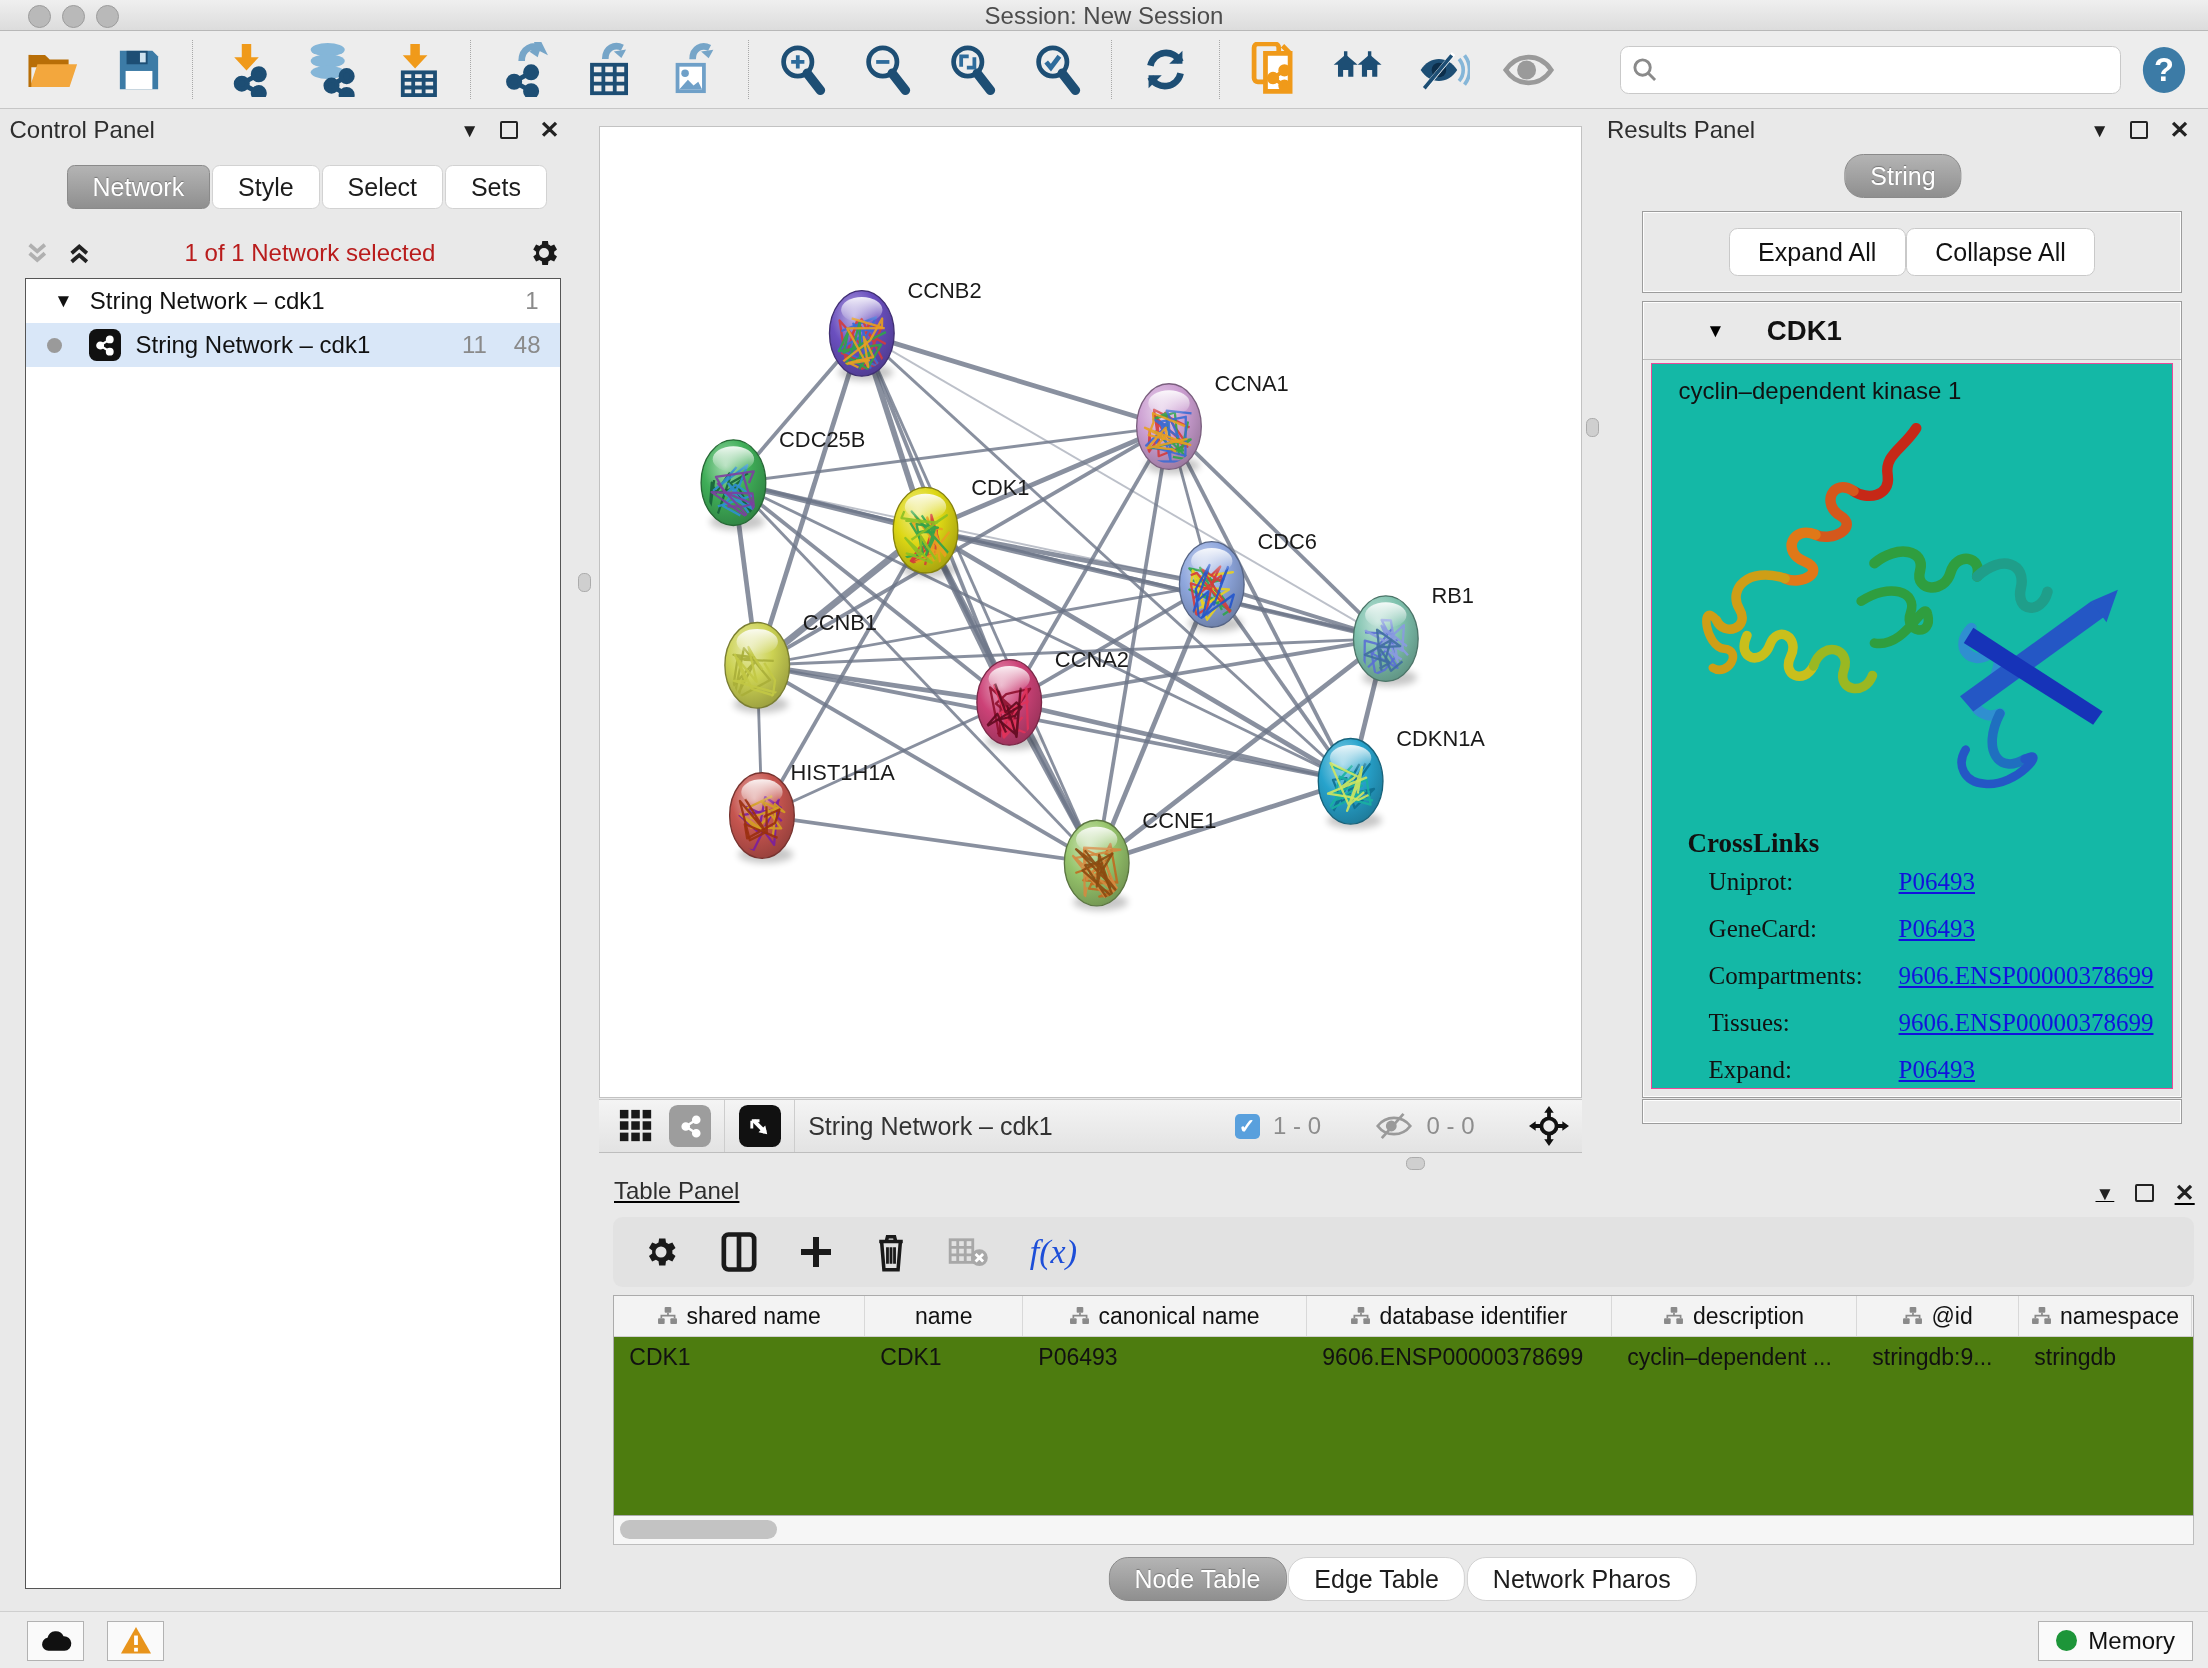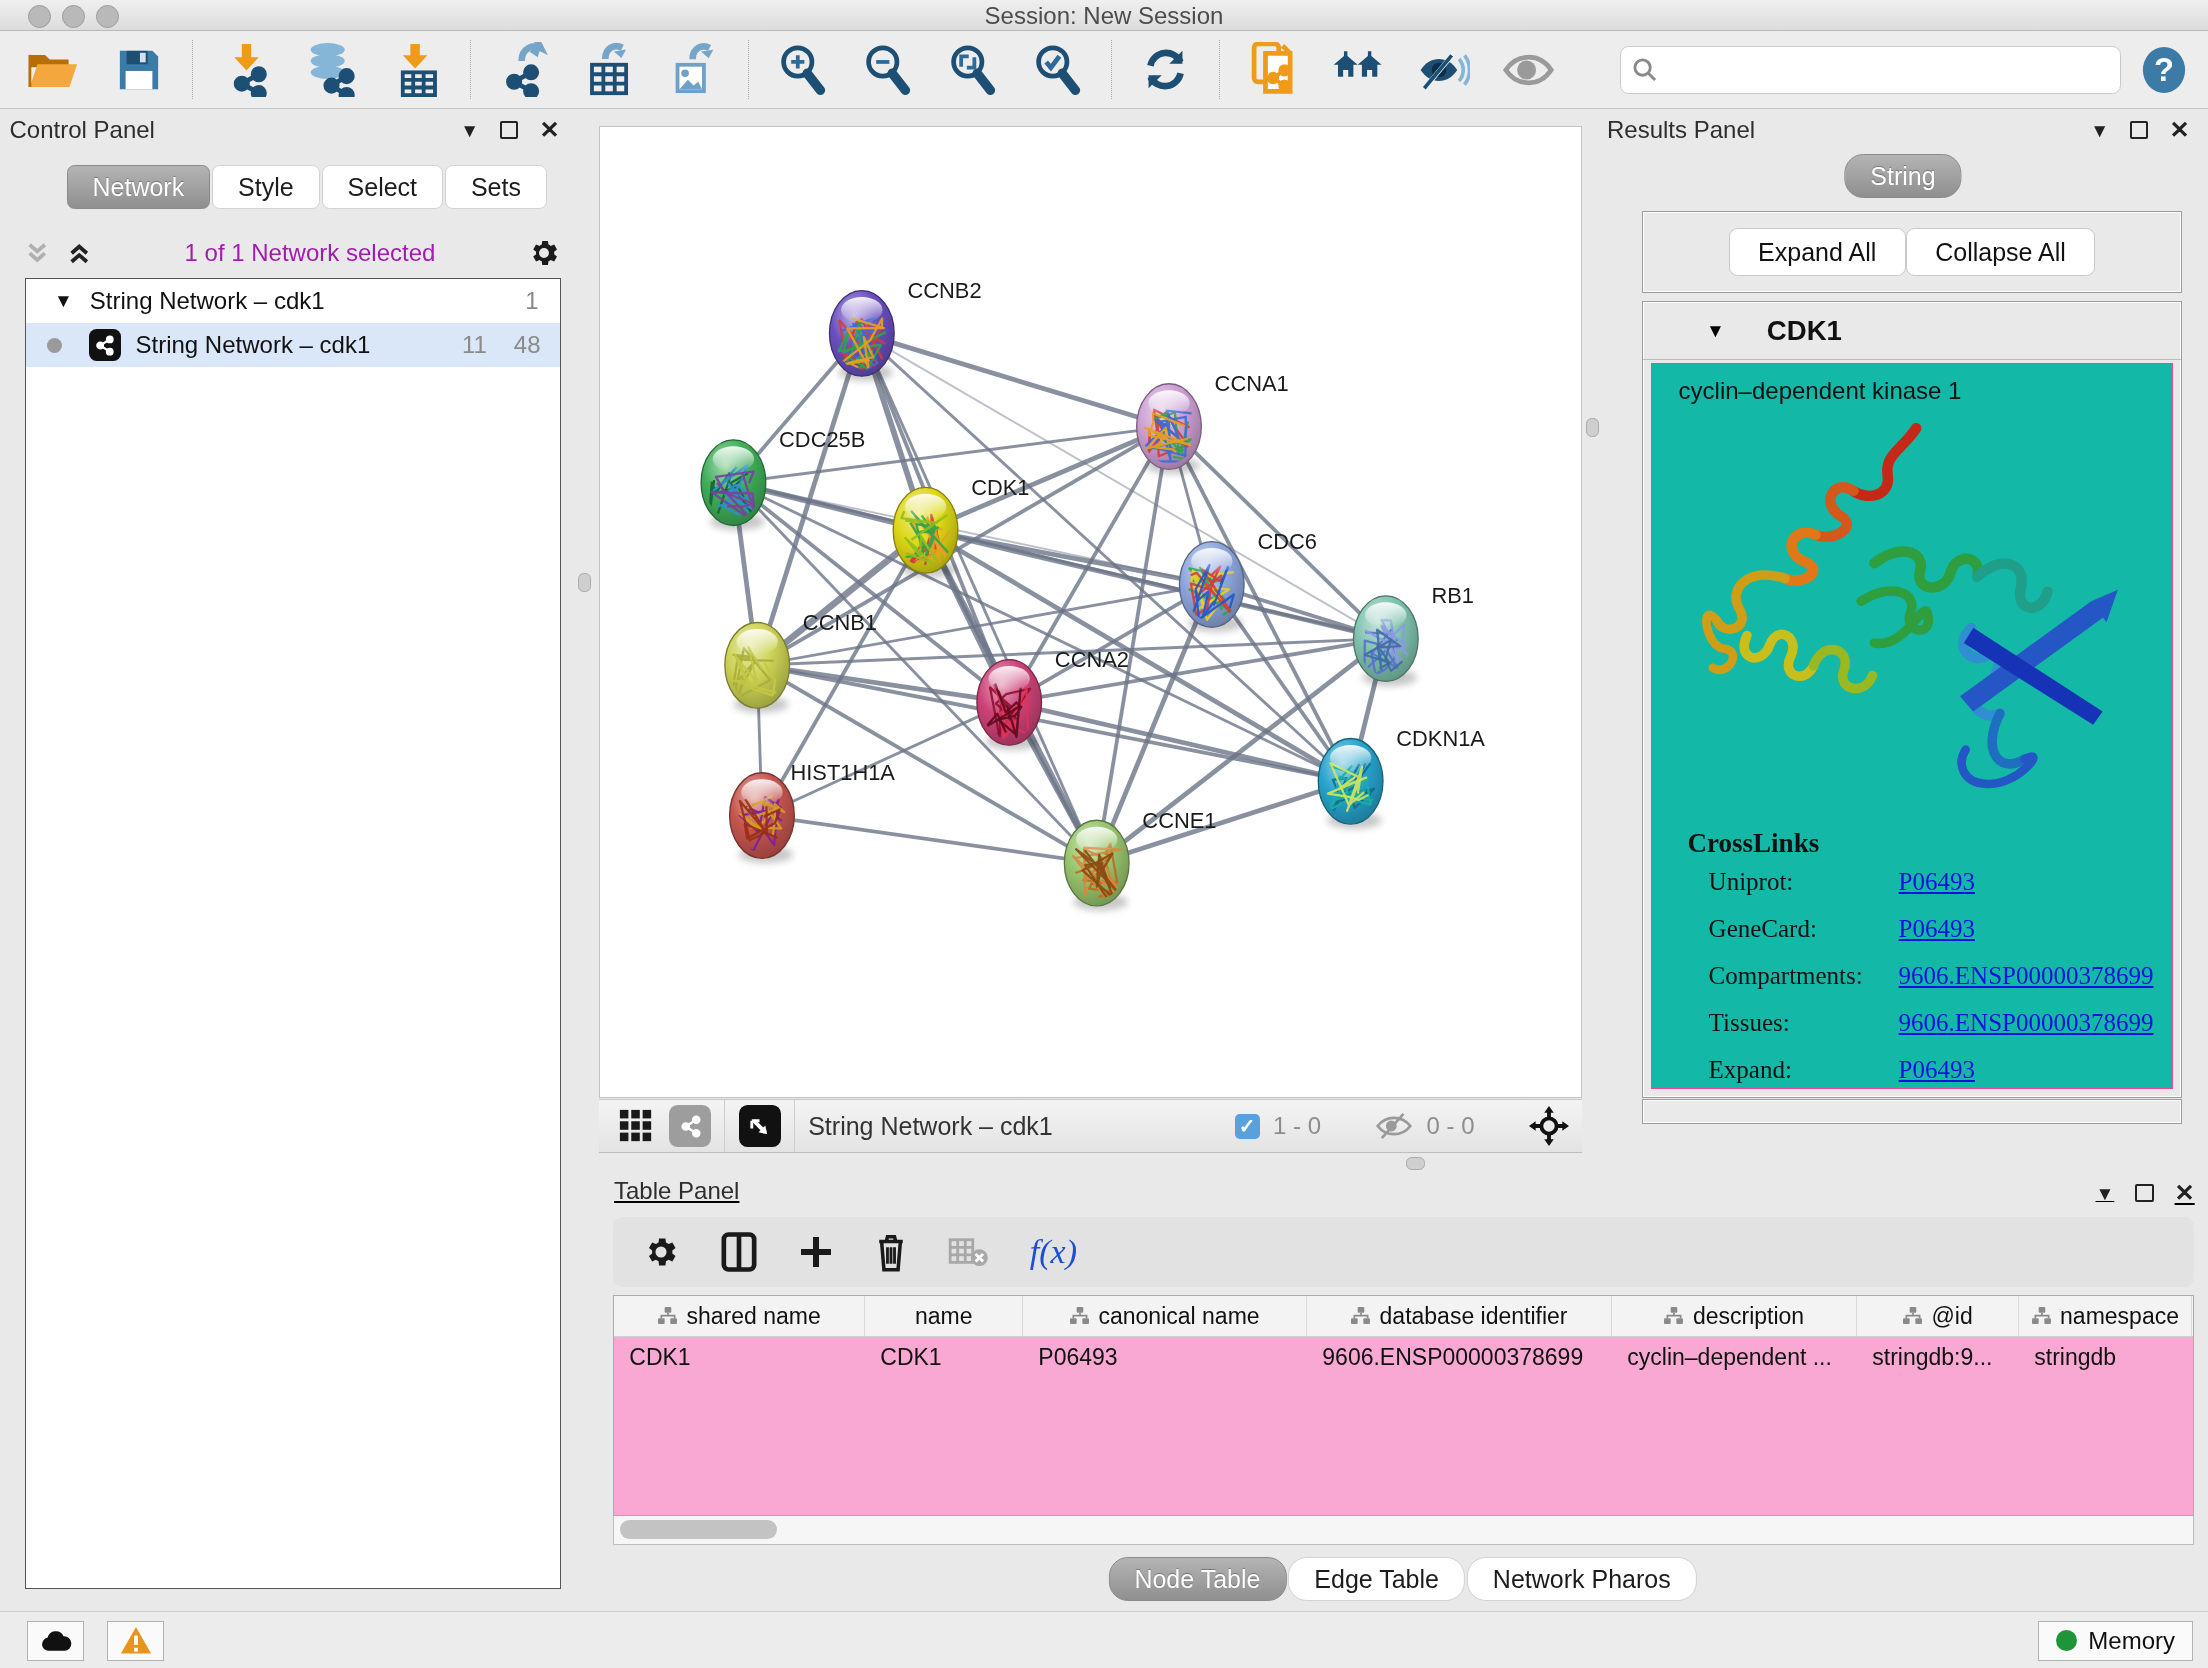--- a/index.html
+++ b/index.html
@@ -35,21 +35,21 @@
   .pill.active{background:linear-gradient(#b4b4b4,#8f8f8f);color:#fff;
     text-shadow:0 -1px 1px rgba(0,0,0,.3);border:1px solid #8a8a8a;}
   .pill.idle{background:#fff;color:#1c1c1c;border:1px solid #d2d2d2;}
 
   
   #control-panel{position:absolute;left:9.5px;top:116px;width:565px;height:1495px;}
   #cp-tabs{position:absolute;left:57px;top:49px;display:flex;}
   #cp-tabs .pill{border-radius:7.6px;margin-right:1.9px;}
   #cp-subhead{position:absolute;left:13.3px;top:116px;width:538px;height:42px;
     display:flex;align-items:center;}
-  #cp-status{flex:1;text-align:center;font-size:24px;color:#a21caf;}
+  #cp-status{flex:1;text-align:center;font-size:24px;color:#b91c1c;}
   #cp-tree{position:absolute;left:15px;top:162px;width:534px;height:1309px;
     background:#fff;border:1.9px solid #555;}
   .tree-row{height:44px;display:flex;align-items:center;font-size:24px;color:#111;}
   .tree-row.selected{background:#d9e7f8;}
   .tree-caret{margin:0 17px 0 28.5px;font-size:19px;}
   .tree-count{color:#8a8a8a;margin-left:auto;margin-right:21px;}
   .tree-dot{width:15px;height:15px;border-radius:50%;background:#9a9a9a;margin:0 27px 0 21px;}
   .share-badge{width:32px;height:32px;border-radius:7.6px;background:#111;
     display:flex;align-items:center;justify-content:center;margin-right:15px;}
   .tree-nums{margin-left:auto;display:flex;gap:27px;color:#8a8a8a;margin-right:19px;}
@@ -88,21 +88,21 @@
   #crosslinks-head{font-size:27px;font-weight:bold;color:#111;margin:7.6px 0 9.5px 36px;}
   .cl-row{display:flex;font-size:25px;margin:0 0 19px 57px;}
   .cl-label{width:190px;color:#111;}
   .cl-link{color:#1111dd;text-decoration:underline;cursor:pointer;}
 
   
   #table-panel{position:absolute;left:599px;top:1177px;width:1609px;height:434px;}
   #tp-toolbar{position:absolute;left:14.3px;top:40px;width:1581px;height:70px;
     background:#e2e2e2;border-radius:9.5px;display:flex;align-items:center;gap:40px;padding-left:28.5px;box-sizing:border-box;}
   #tp-table{position:absolute;left:14.3px;top:118px;width:1581px;height:221px;
-    background:#f9a8d4;border:1px solid #ababab;box-sizing:border-box;}
+    background:#4d7c0f;border:1px solid #ababab;box-sizing:border-box;}
   #tp-header{display:flex;height:40px;background:#f3f3f3;border-bottom:1px solid #cfcfcf;}
   .th{display:flex;align-items:center;justify-content:center;gap:9.5px;
     font-size:23px;color:#111;border-right:1px solid #d8d8d8;box-sizing:border-box;overflow:hidden;white-space:nowrap;}
   #tp-row{display:flex;height:40px;}
   .td{font-size:23px;color:#111;padding-left:15px;display:flex;align-items:center;
     box-sizing:border-box;overflow:hidden;white-space:nowrap;}
   #tp-hscroll{position:absolute;left:14.3px;top:339px;width:1581px;height:28.5px;background:#f6f6f6;
     border:1px solid #bdbdbd;border-top:0;box-sizing:border-box;}
   #tp-hthumb{position:absolute;left:5.7px;top:3.8px;width:157px;height:19px;background:#c3c3c3;border-radius:9.5px;}
   #tp-tabs{position:absolute;left:50%;transform:translateX(-50%);top:380px;display:flex;}

